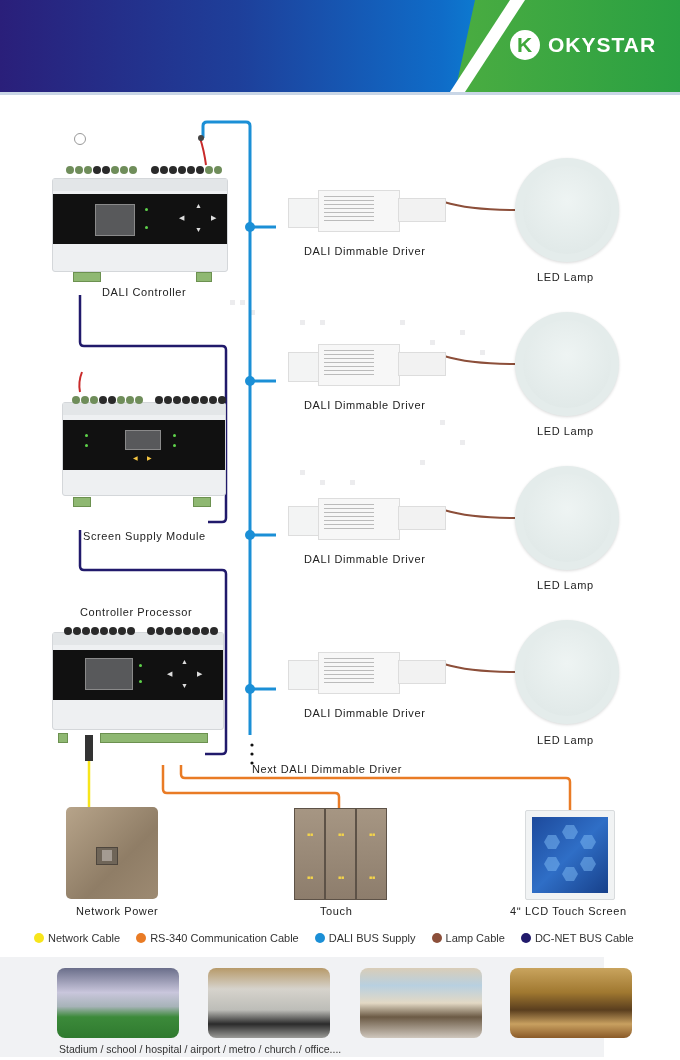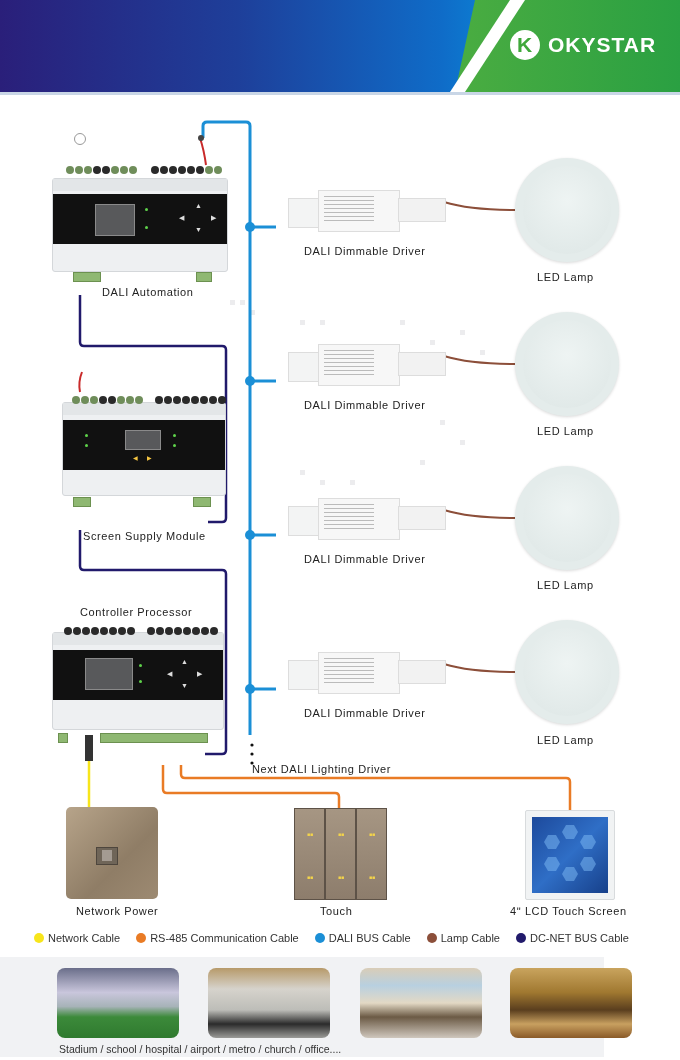--- a/index.html
+++ b/index.html
@@ -158,21 +158,21 @@
     <span class="term b"></span>
     <span class="term b"></span>
     <span class="term b"></span>
     <span class="term b"></span>
     <span class="term b"></span>
     <span class="term g"></span>
     <span class="term g"></span>
 </div>
 <div class="block" style="left:73px; top:272px; width:26px;"></div>
 <div class="block" style="left:196px; top:272px; width:14px;"></div>
-<div class="label" style="left:102px; top:286px;">DALI Automation</div>
+<div class="label" style="left:102px; top:286px;">DALI Controller</div>
 <div style="position:absolute; left:74px; top:133px; width:10px; height:10px; border-radius:50%; border:1px solid #999;"></div>
 
 <div class="module" style="left:62px; top:402px; width:162px; height:92px;">
   <div class="rail" style="top:0;"></div>
   <div class="face" style="left:0; top:17px; width:162px; height:50px;">
     <div class="led-dot" style="left:22px; top:14px;"></div>
     <div class="led-dot" style="left:22px; top:24px;"></div>
     <div class="screen" style="left:62px; top:10px; width:34px; height:18px;"></div>
     <div class="led-dot" style="left:110px; top:14px;"></div>
     <div class="led-dot" style="left:110px; top:24px;"></div>
@@ -267,21 +267,21 @@
 
 <div class="driver" style="left:288px; top:652px;">
   <div class="cap"></div>
     <div class="body">
       <div class="lines"></div>
     </div>
     <div class="tail"></div>
 </div>
 <div class="label" style="left:304px; top:707px;">DALI Dimmable Driver</div>
 
-<div class="label" style="left:252px; top:763px;">Next DALI Lighting Driver</div>
+<div class="label" style="left:252px; top:763px;">Next DALI Dimmable Driver</div>
 
 <div class="lamp" style="left:515px; top:158px;"></div>
 <div class="label" style="left:537px; top:271px;">LED Lamp</div>
 <div class="lamp" style="left:515px; top:312px;"></div>
 <div class="label" style="left:537px; top:425px;">LED Lamp</div>
 <div class="lamp" style="left:515px; top:466px;"></div>
 <div class="label" style="left:537px; top:579px;">LED Lamp</div>
 <div class="lamp" style="left:515px; top:620px;"></div>
 <div class="label" style="left:537px; top:734px;">LED Lamp</div>
 
@@ -316,25 +316,25 @@
 </div>
 <div class="label" style="left:510px; top:905px;">4ʺ LCD Touch Screen</div>
 
 <div class="legend">
   <div class="item">
       <span class="dot" style="background:#f7e51b"></span>
       <span>Network Cable</span>
     </div>
   <div class="item">
       <span class="dot" style="background:#e97b25"></span>
-      <span>RS-485 Communication Cable</span>
+      <span>RS-340 Communication Cable</span>
     </div>
   <div class="item">
       <span class="dot" style="background:#1b8fd6"></span>
-      <span>DALI BUS Cable</span>
+      <span>DALI BUS Supply</span>
     </div>
   <div class="item">
       <span class="dot" style="background:#8c4f3a"></span>
       <span>Lamp Cable</span>
     </div>
   <div class="item">
       <span class="dot" style="background:#211a6b"></span>
       <span>DC-NET BUS Cable</span>
     </div>
 </div>

